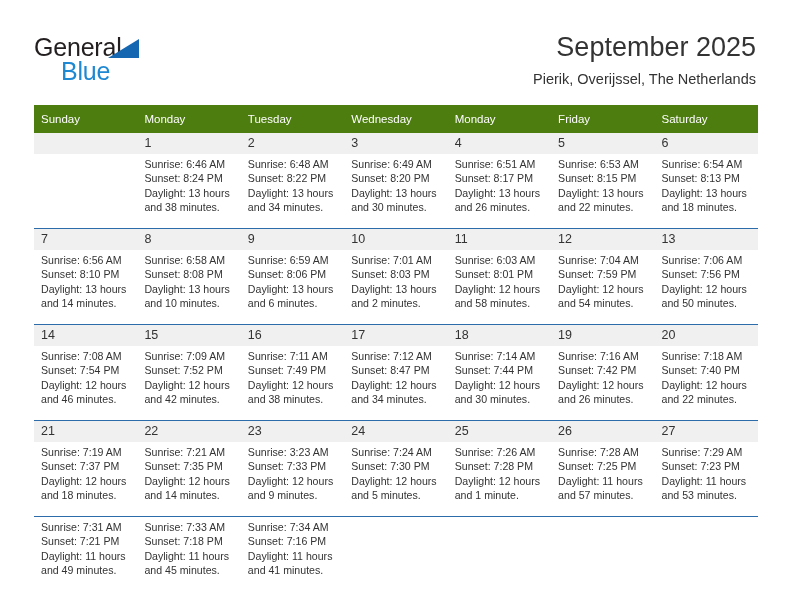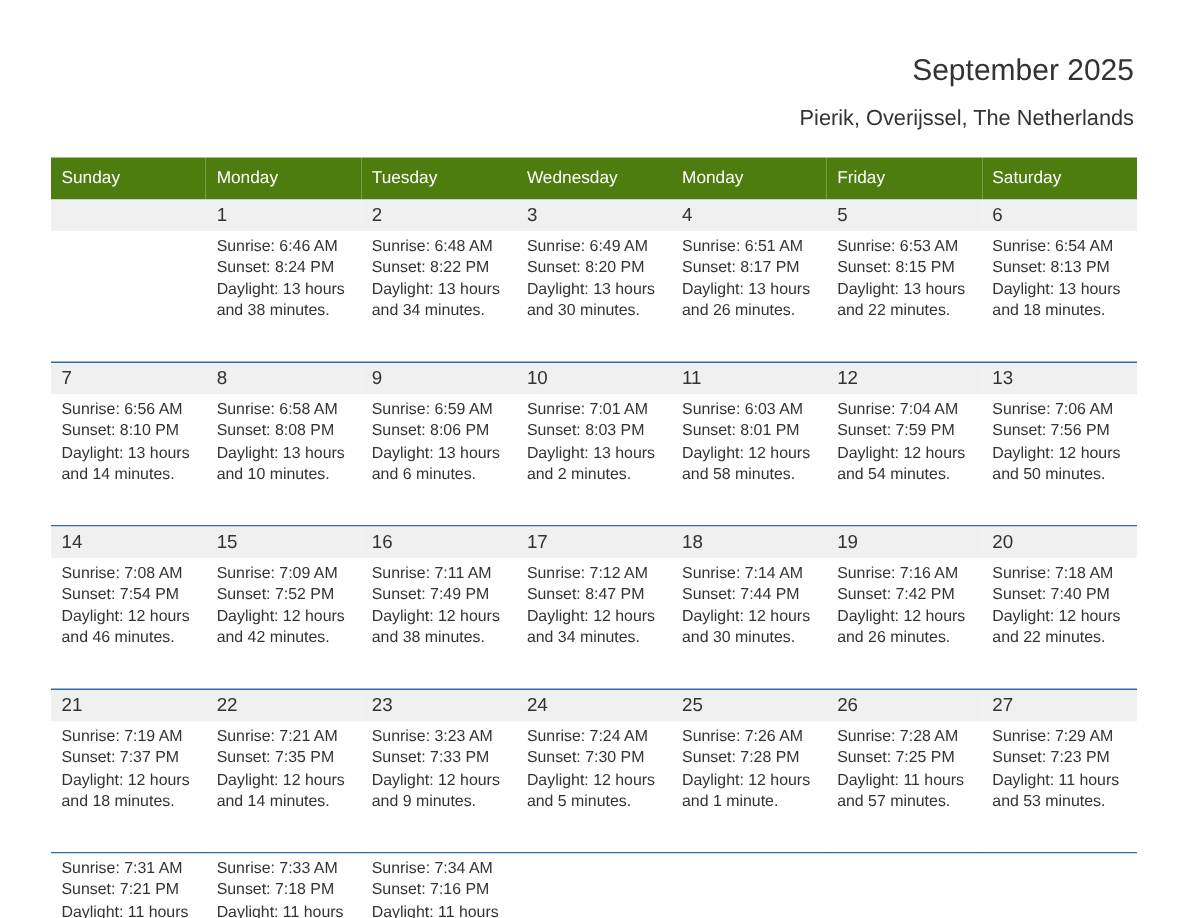--- a/index.html
+++ b/index.html
@@ -63,21 +63,21 @@
     letter-spacing: -0.2px;
     line-height: 28px;
   }
   .title-block {
     position: absolute;
     right: 36px;
     top: 30px;
     text-align: right;
   }
   .cal-title {
-    font-size: 20px;
+    font-size: 27px;
     color: #333333;
     line-height: 34px;
     font-weight: normal;
     margin: 0;
     white-space: nowrap;
   }
   .cal-subtitle {
     font-size: 14.5px;
     color: #333333;
     line-height: 22px;
@@ -113,21 +113,21 @@
     padding: 3px 0 3px 7px;
     height: 15px;
     vertical-align: top;
     border: none;
   }
   .info-row td {
     background: #ffffff;
     font-size: 10.6px;
     color: #333333;
     line-height: 14.4px;
-    padding: 3px 6px 22px 7px;
+    padding: 3px 6px 9px 7px;
     vertical-align: top;
     border: none;
     height: 62px;
   }
   .week-sep td {
     padding: 0;
     height: 1px;
     line-height: 0;
     font-size: 0;
     background: #2c6cab;
@@ -144,20 +144,25 @@
     background: #f0f0f0;
   }
 </style>
 </head>
 <body>
 
 <div class="page">
 
   <div class="header">
 
+    <div class="logo">
+      <span class="logo-general">General</span>
+      <span class="logo-triangle"></span>
+      <span class="logo-blue">Blue</span>
+    </div>
 
     <div class="title-block">
       <h1 class="cal-title">September 2025</h1>
       <h2 class="cal-subtitle">Pierik, Overijssel, The Netherlands</h2>
     </div>
 
   </div>
 
   <table class="calendar">
     <thead>

